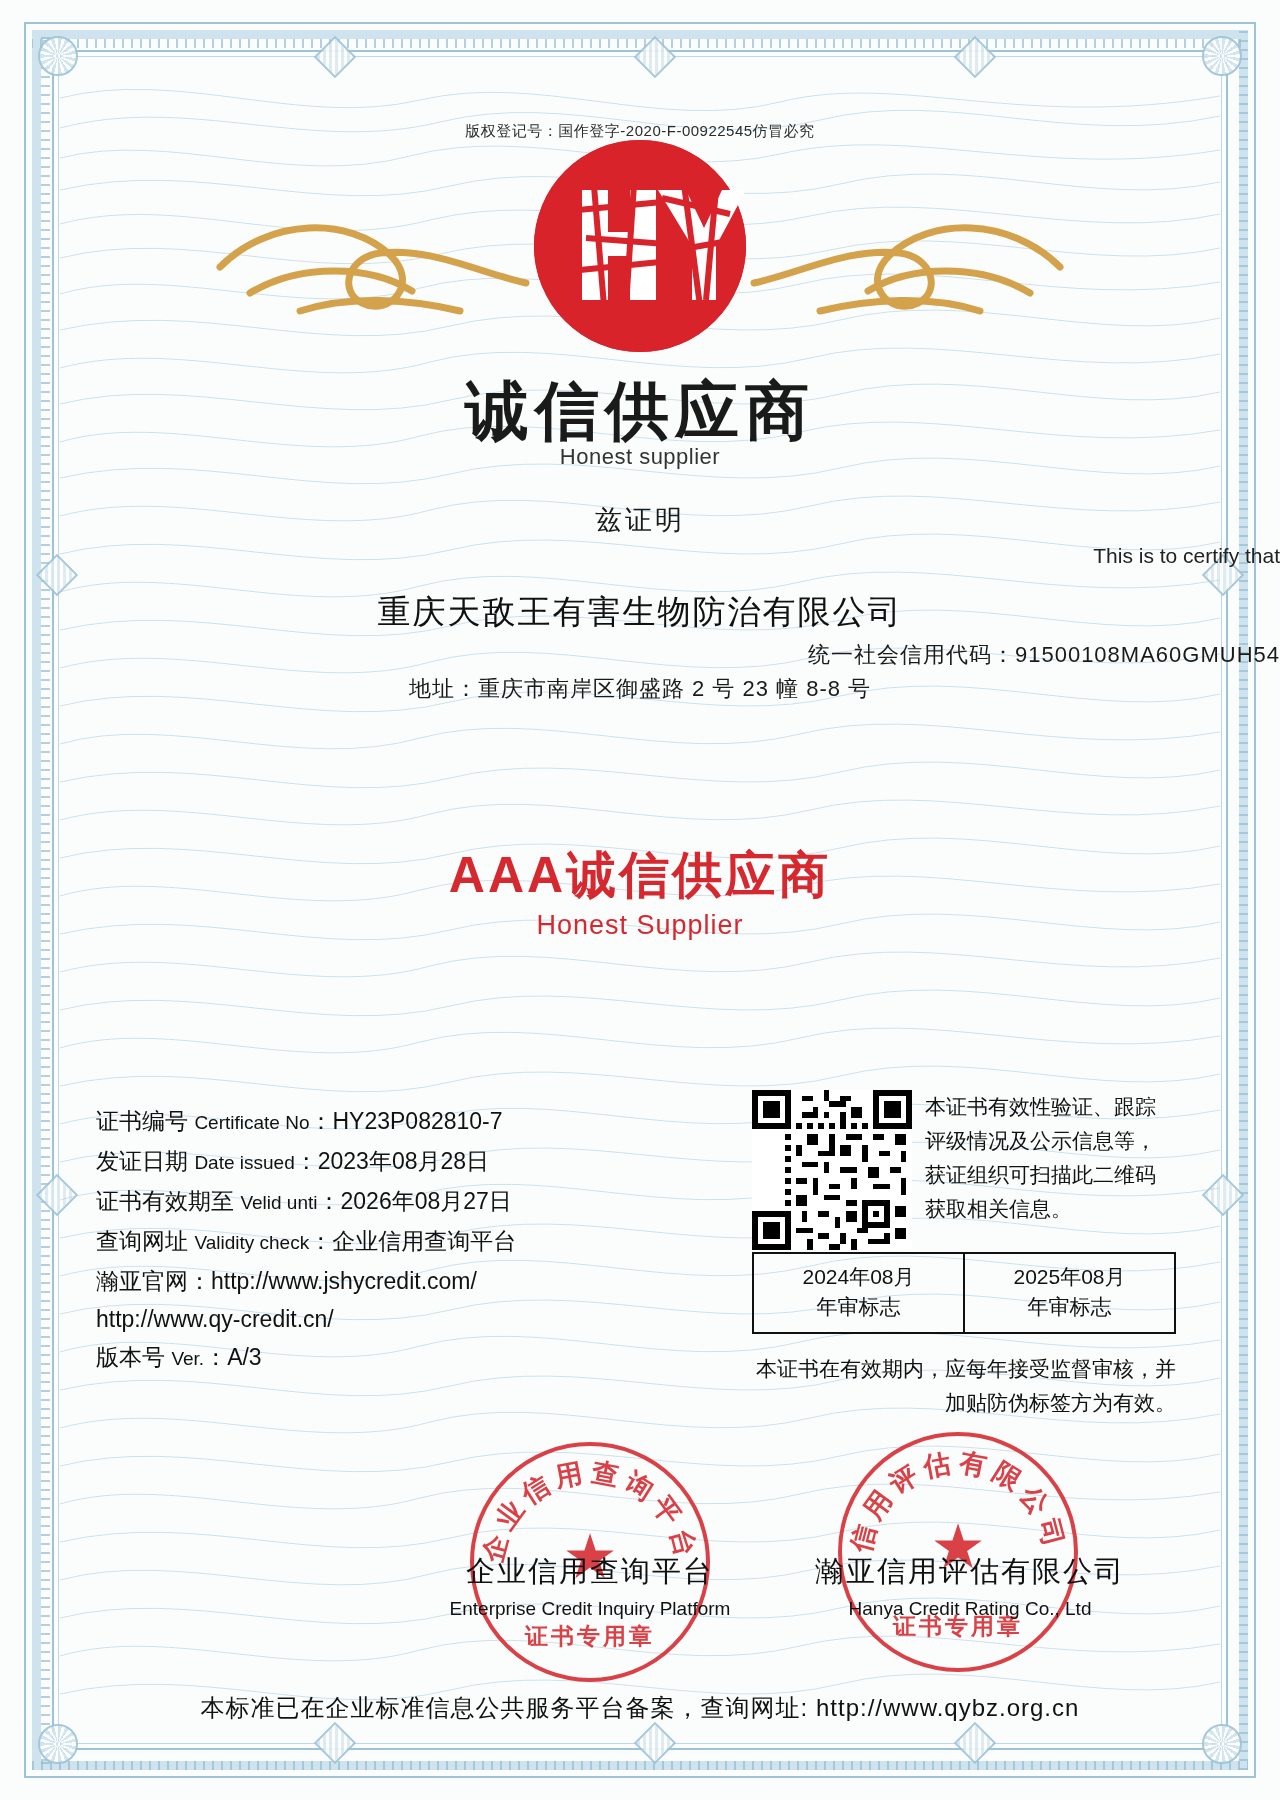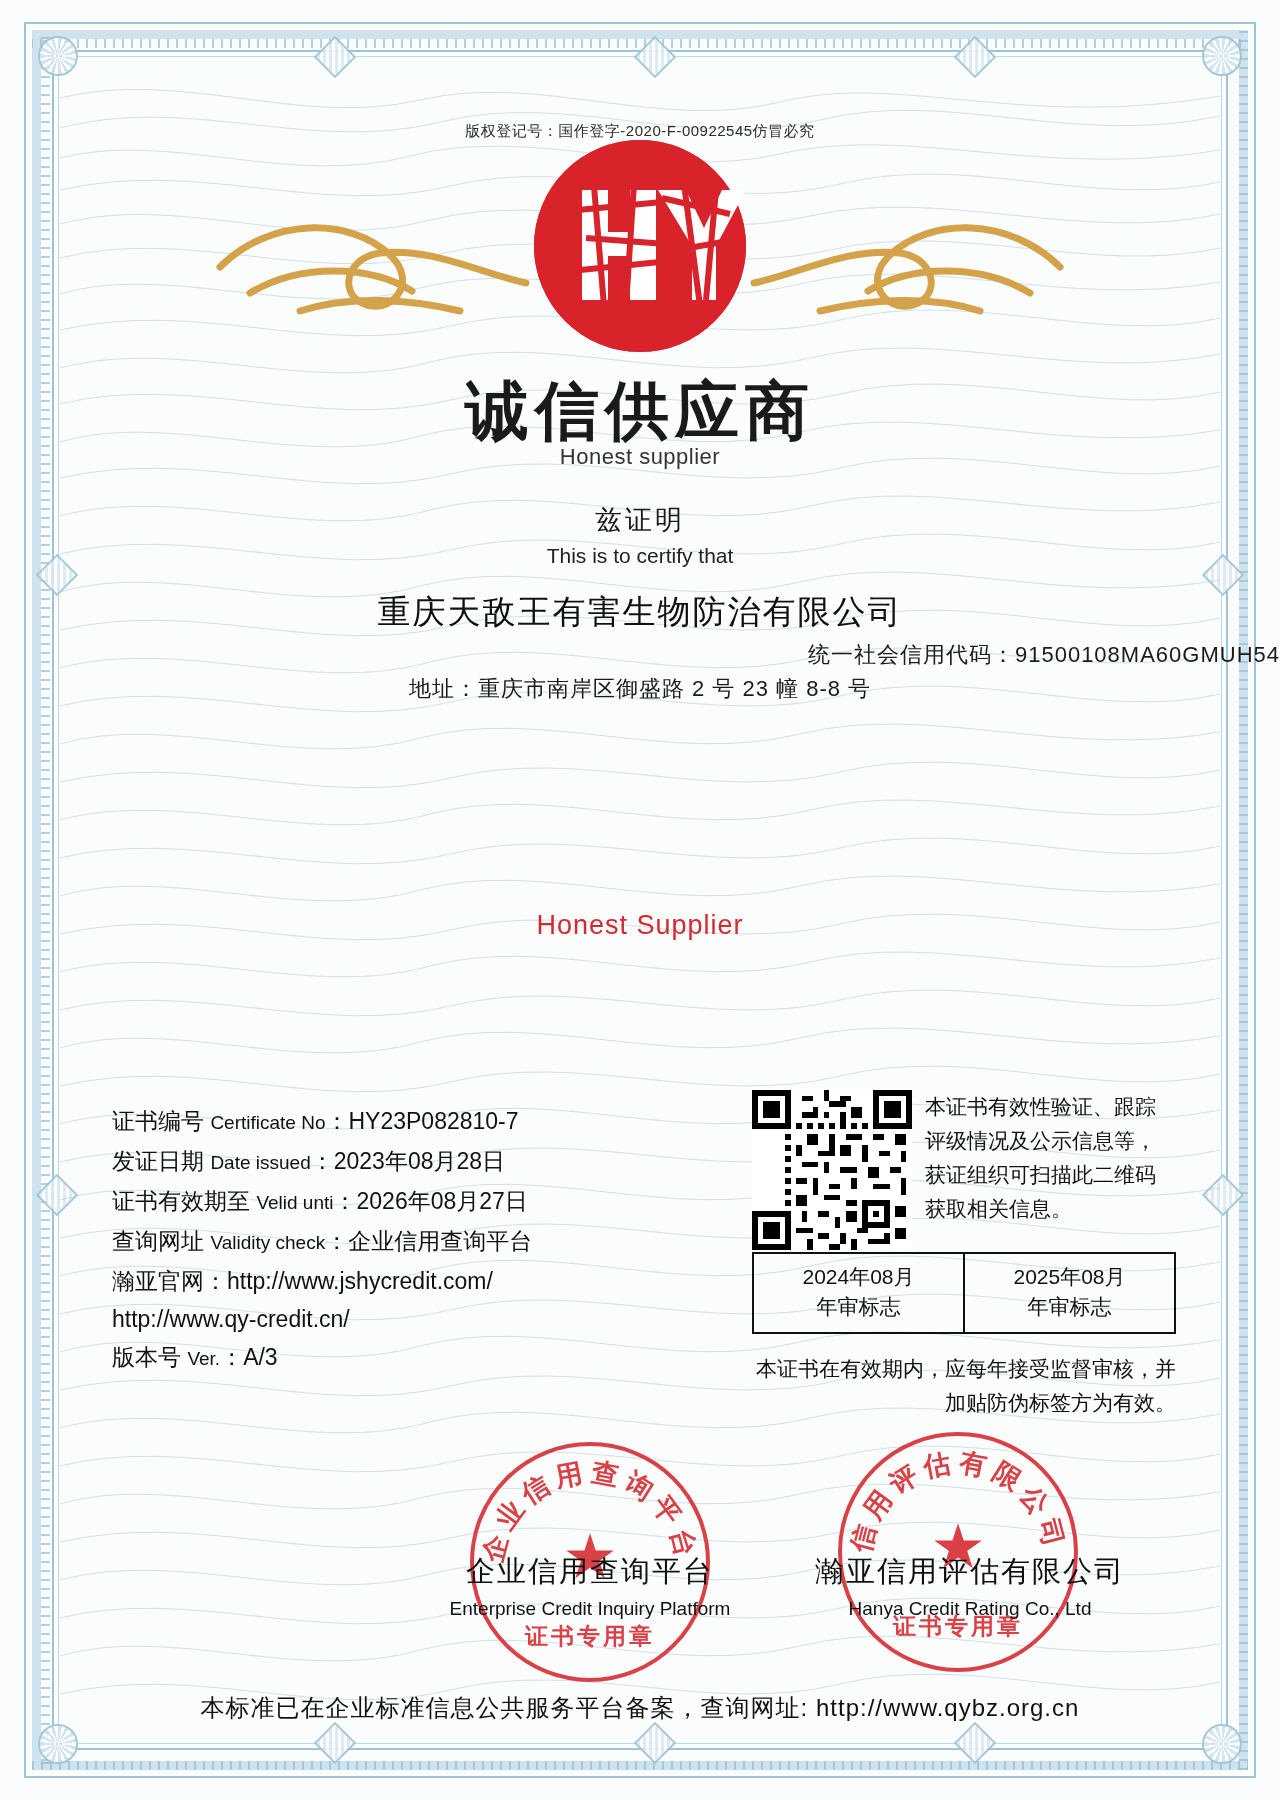--- a/index.html
+++ b/index.html
@@ -121,21 +121,21 @@
   }
   .title-en{
     position:absolute;top:432px;width:100%;text-align:center;
     font-size:22px;color:#333;letter-spacing:.5px;
   }
   .certify-cn{
     position:absolute;top:490px;width:100%;text-align:center;
     font-size:27px;color:#1a1a1a;letter-spacing:3px;
   }
   .certify-en{
-    position:absolute;top:532px;width:100%;text-align:center;
+    position:absolute;top:532px;width:100%;text-align:right;
     font-size:21px;color:#222;
   }
   .company{
     position:absolute;top:578px;width:100%;text-align:center;
     font-size:33px;font-weight:normal;color:#111;letter-spacing:2px;
   }
   .credit-code{
     position:absolute;top:628px;width:100%;text-align:right;
     font-size:22px;color:#1a1a1a;letter-spacing:1px;
   }
@@ -147,21 +147,21 @@
     position:absolute;top:830px;width:100%;text-align:center;
     font-size:50px;font-weight:bold;color:#d6282f;letter-spacing:3px;
   }
   .award-en{
     position:absolute;top:898px;width:100%;text-align:center;
     font-size:27px;color:#d6282f;letter-spacing:1px;
   }
 
   
   .details{
-    position:absolute;left:112px;top:1090px;width:620px;
+    position:absolute;left:96px;top:1090px;width:620px;
     font-size:23px;color:#111;line-height:38px;
   }
   .details .row{white-space:nowrap}
   .details .lbl-cn{font-size:23px}
   .details .lbl-en{font-size:19px}
   .details .val{font-size:23px}
 
   .qr-block{
     position:absolute;left:752px;top:1078px;width:160px;height:160px;
   }
@@ -341,20 +341,21 @@
     <div class="title-cn">诚信供应商</div>
     <div class="title-en">Honest supplier</div>
 
     <div class="certify-cn">兹证明</div>
     <div class="certify-en">This is to certify that</div>
 
     <div class="company">重庆天敌王有害生物防治有限公司</div>
     <div class="credit-code">统一社会信用代码：91500108MA60GMUH54</div>
     <div class="address">地址：重庆市南岸区御盛路 2 号 23 幢 8-8 号</div>
 
+    <div class="award-cn">AAA诚信供应商</div>
     <div class="award-en">Honest Supplier</div>
 
     <div class="details">
       <div class="row">
         <span class="lbl-cn">证书编号</span>
         <span class="lbl-en">Certificate No</span><span class="lbl-cn">：</span><span class="val">HY23P082810-7</span>
       </div>
       <div class="row">
         <span class="lbl-cn">发证日期</span>
         <span class="lbl-en">Date issued</span><span class="lbl-cn">：</span><span class="val">2023年08月28日</span>

